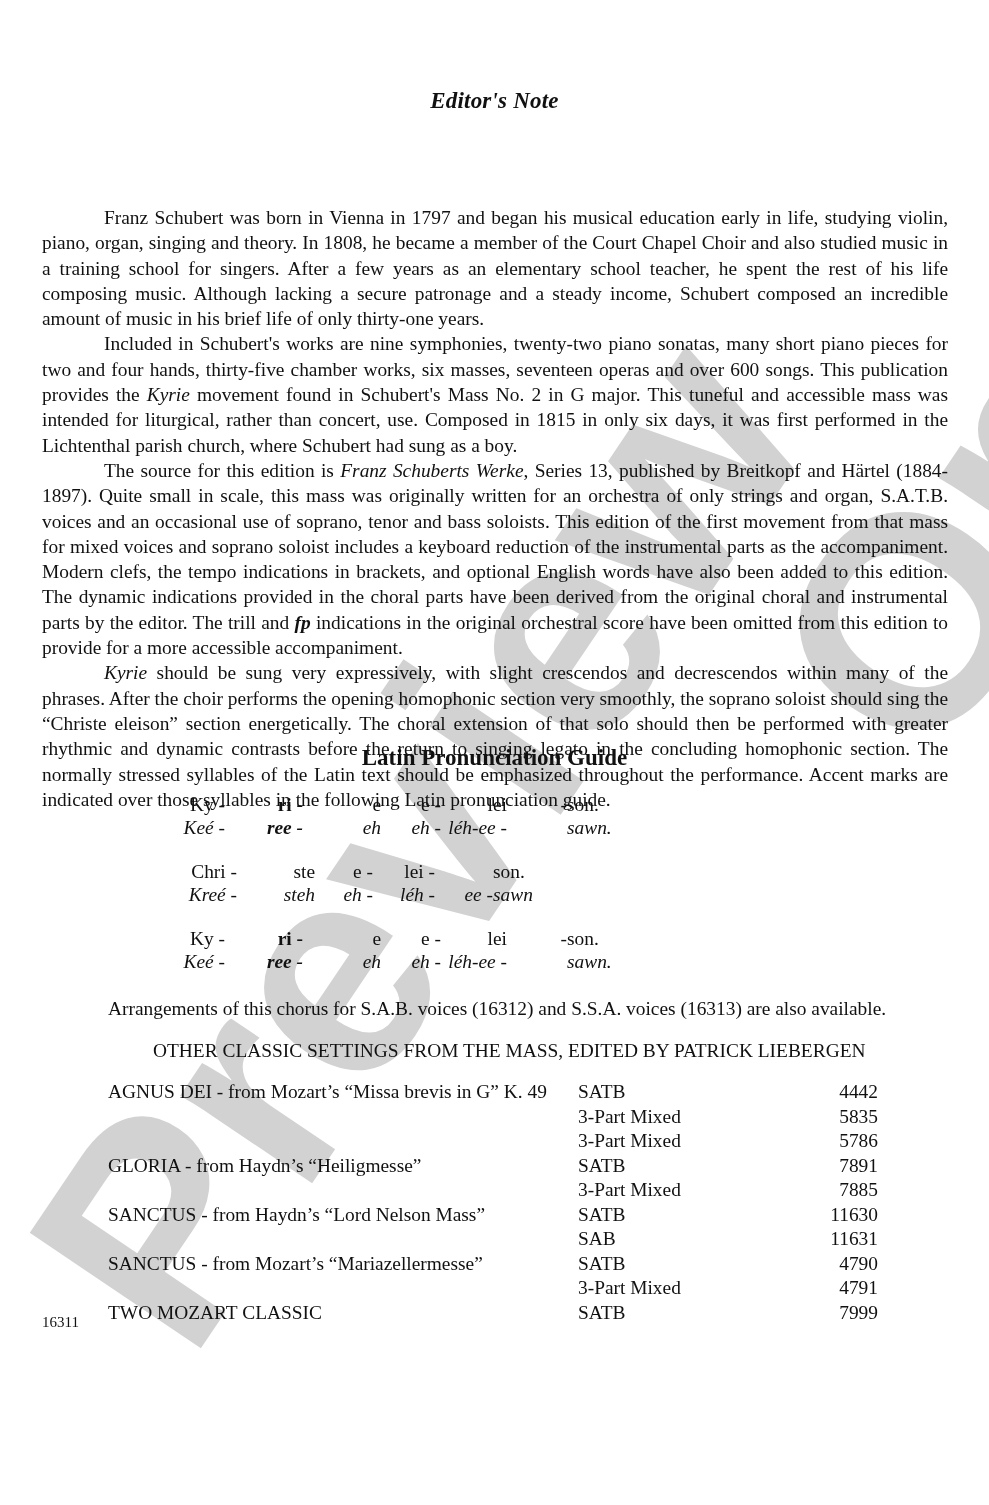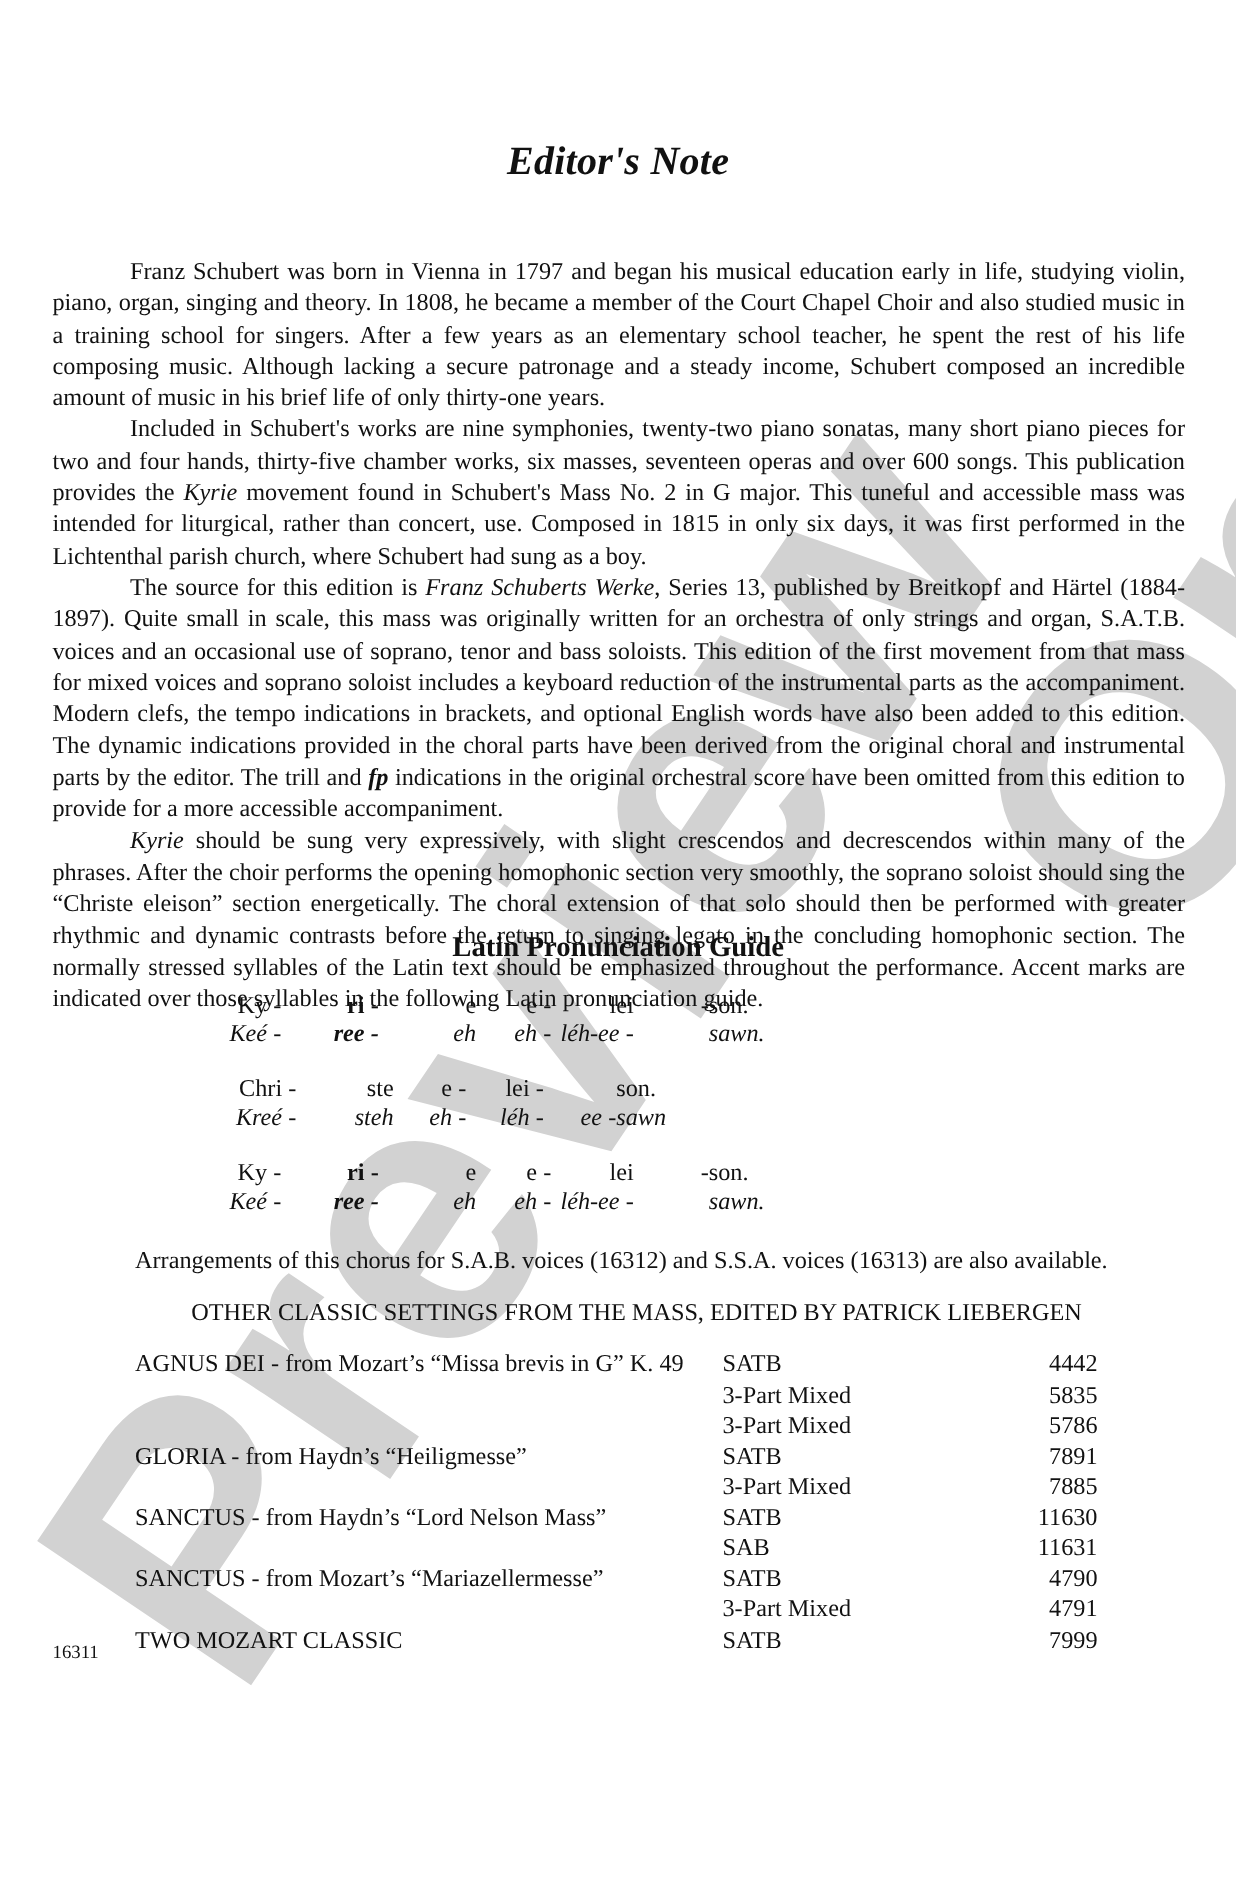--- a/index.html
+++ b/index.html
@@ -54,25 +54,25 @@
     position: absolute;
     left: 0;
     top: 0;
     width: 989px;
     height: 1505px;
     z-index: 10;
   }
 
   .doc-title {
     text-align: center;
-    font-size: 32px;
+    font-size: 23px;
     font-weight: bold;
     font-style: italic;
     margin: 0;
-    padding-top: 110px;
+    padding-top: 88px;
     letter-spacing: 0.2px;
   }
 
   .body-block {
     position: absolute;
     left: 42px;
     top: 205px;
     width: 906px;
   }
 

